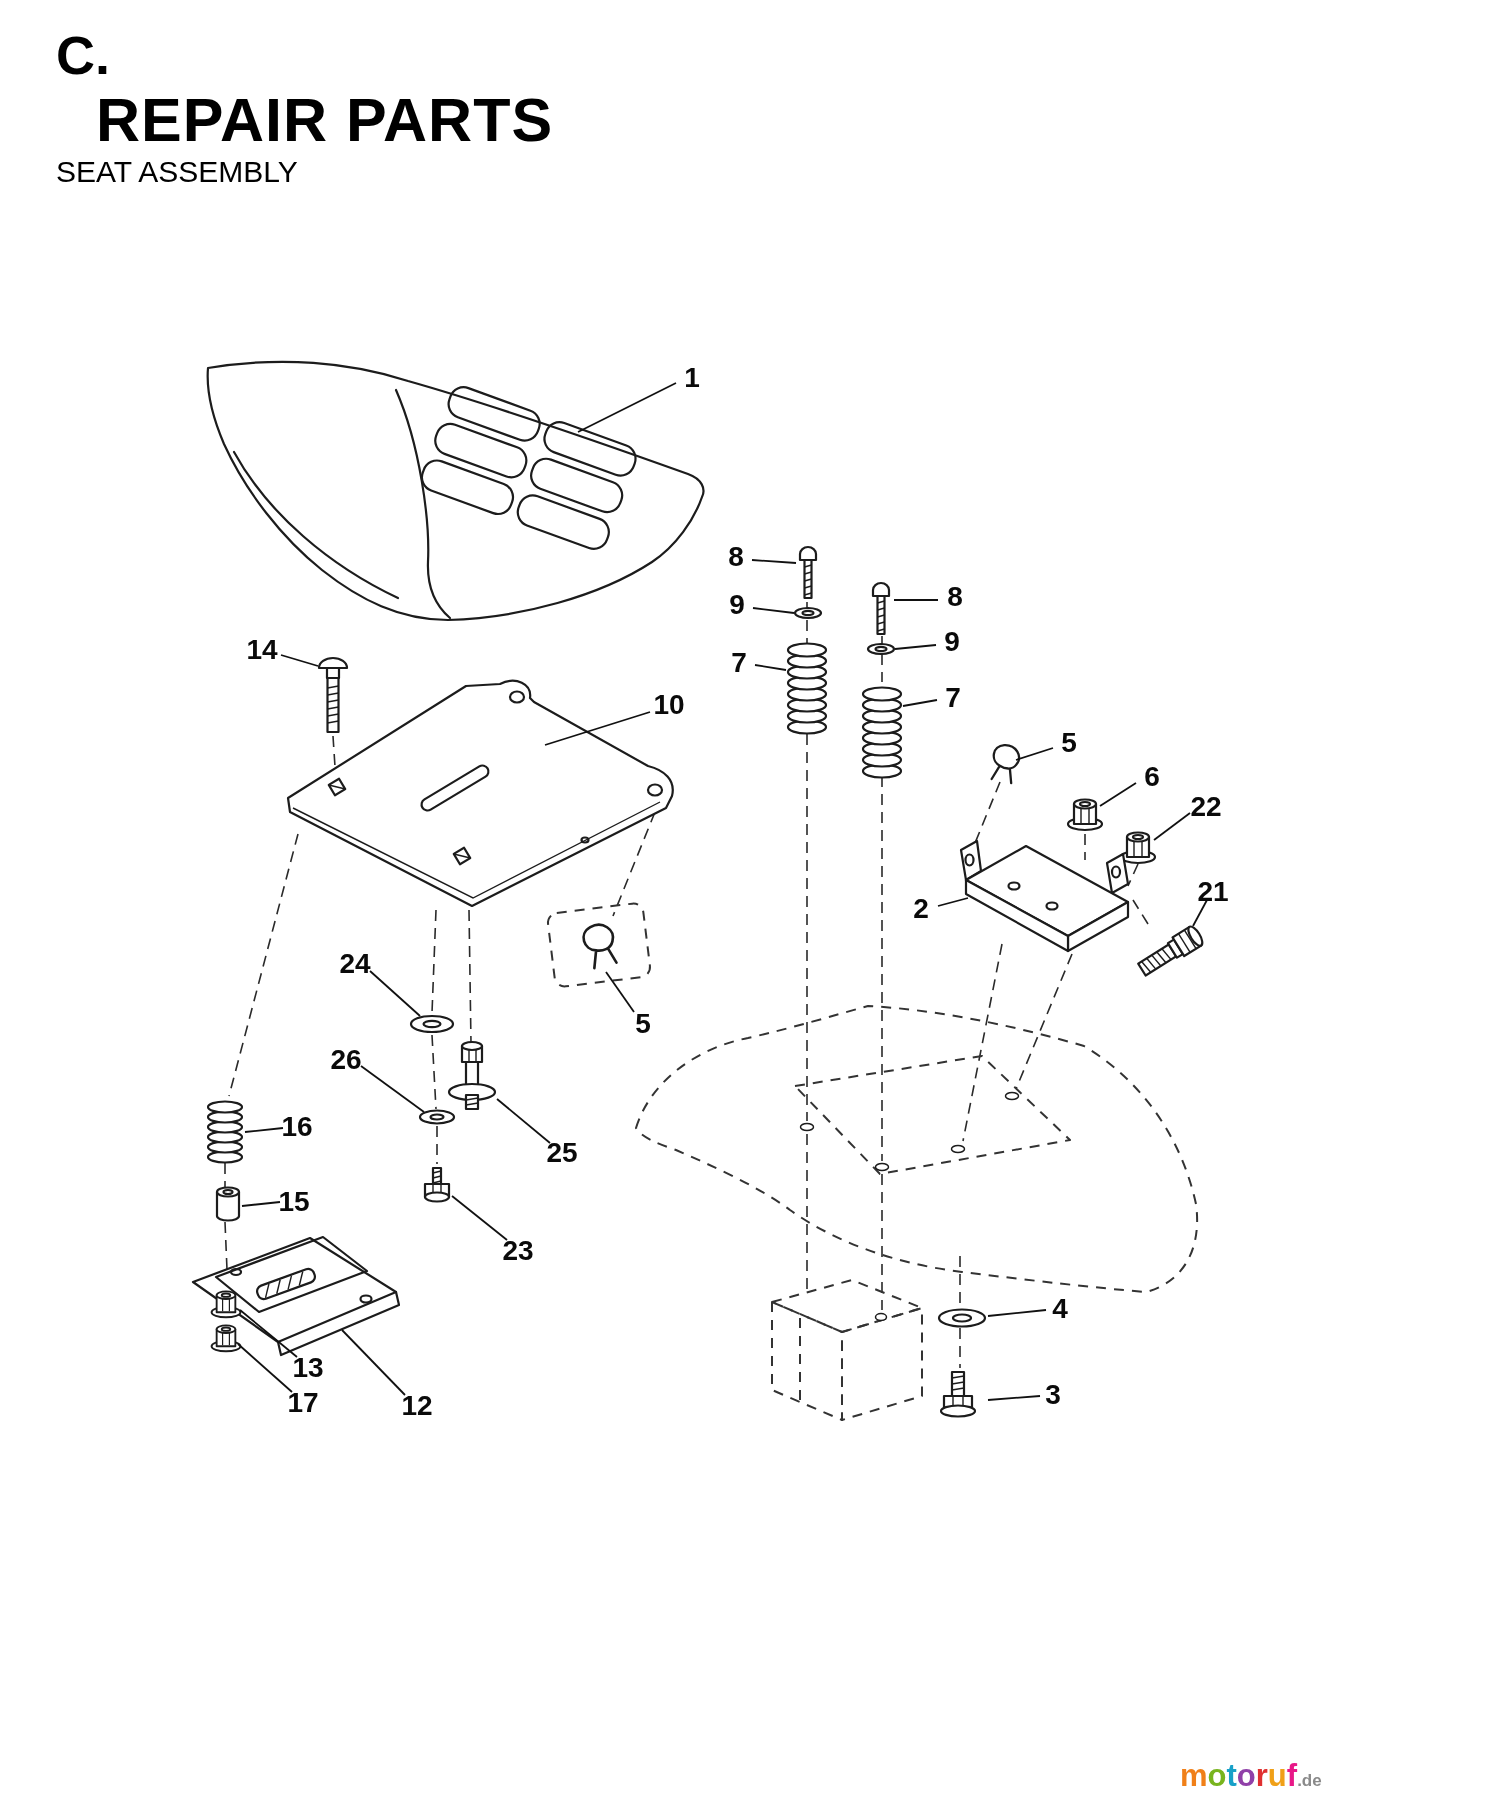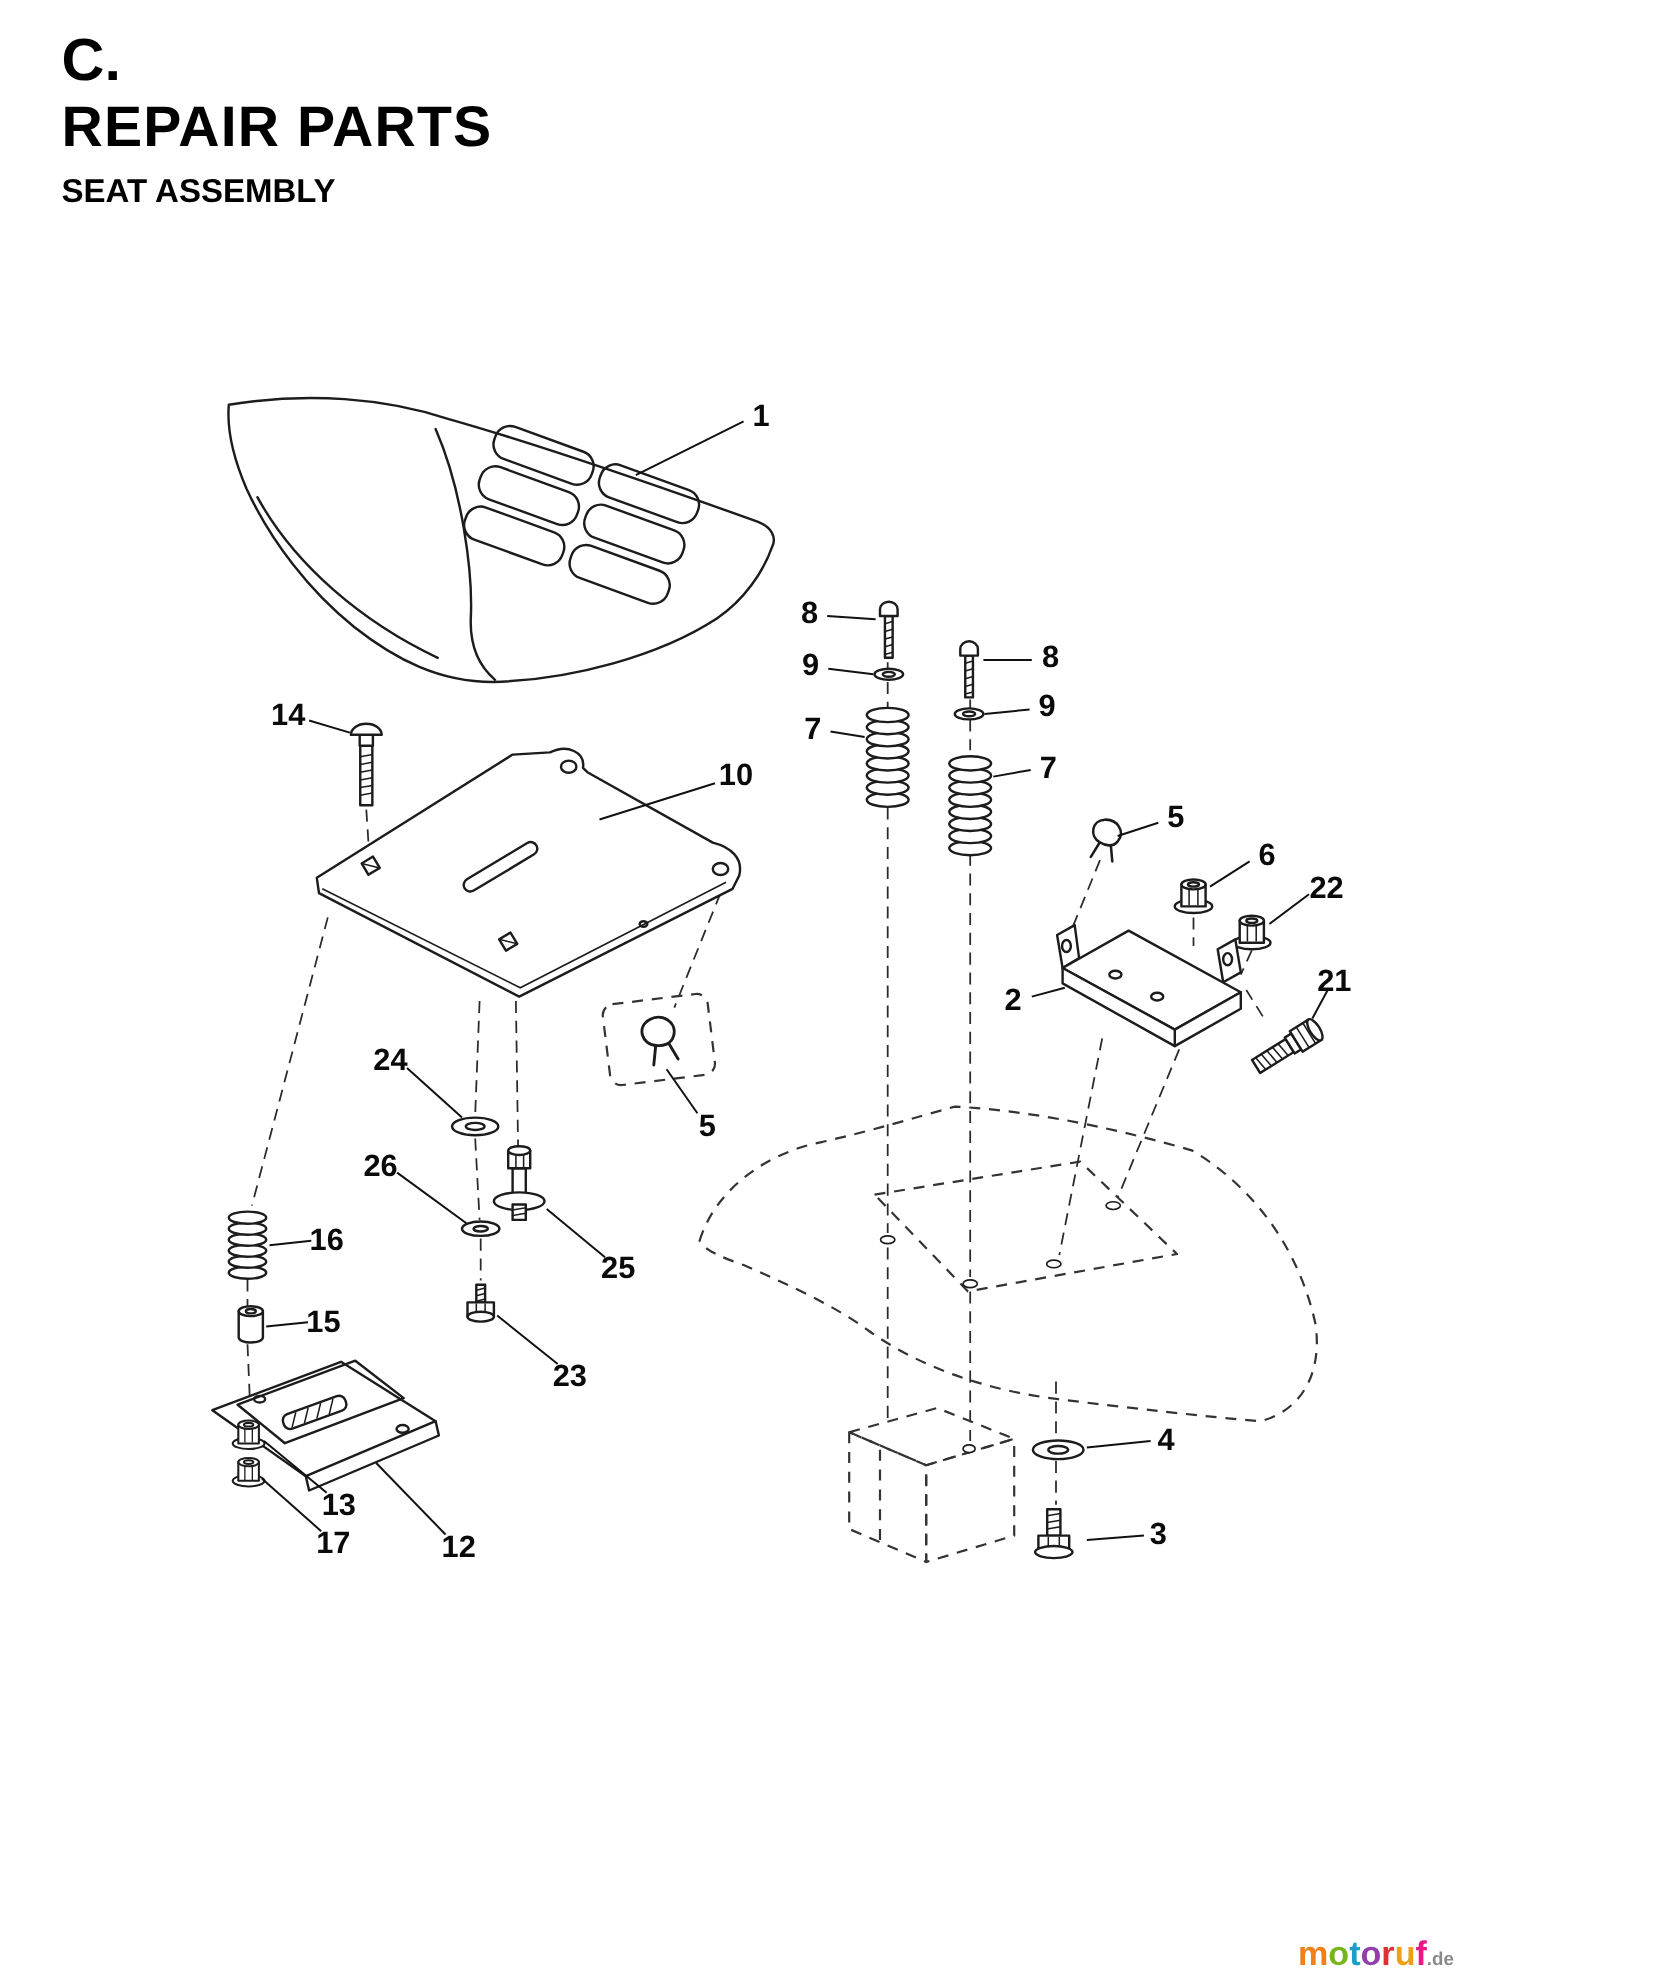--- a/index.html
+++ b/index.html
@@ -1,22 +1,22 @@
 <!DOCTYPE html>
 <html><head>
 <meta charset="utf-8">
 <style>
   * { margin:0; padding:0; box-sizing:border-box; }
   html,body { background:#ffffff; }
   .page { position:relative; width:1512px; height:1800px; background:#fff; overflow:hidden;
           font-family:"Liberation Sans", sans-serif; }
   .header { position:absolute; left:56px; top:28px; color:#000; z-index:2; }
   .section-letter { font-size:54px; font-weight:bold; line-height:1.0; }
-  .title { font-size:52px; font-weight:bold; line-height:1.0; margin-top:8px; letter-spacing:1px; }
-  .subtitle { font-size:30px; font-weight:bold; margin-top:16px; }
+  .title { font-size:61px; font-weight:bold; line-height:1.0; margin-top:8px; letter-spacing:1px;margin-left:40px; }
+  .subtitle { font-size:30px; font-weight:normal; margin-top:4px; }
   svg.diagram { position:absolute; left:0; top:0; }
   .part  { stroke:#1c1c1c; stroke-width:2.2; fill:none; stroke-linecap:round; stroke-linejoin:round; }
   .solid { fill:#ffffff; }
   .thin  { stroke:#1c1c1c; stroke-width:1.4; fill:none; }
   .cl    { stroke:#2a2a2a; stroke-width:1.6; stroke-dasharray:11 7; fill:none; }
   .dash  { stroke:#333333; stroke-width:2; stroke-dasharray:10 8; fill:none; stroke-linejoin:round; }
   .hole  { stroke:#1c1c1c; stroke-width:1.5; fill:#ffffff; }
   .leader{ stroke:#111111; stroke-width:1.8; }
   text.num { font-size:28px; font-weight:bold; fill:#0a0a0a; text-anchor:middle;
              font-family:"Liberation Sans", sans-serif; }

